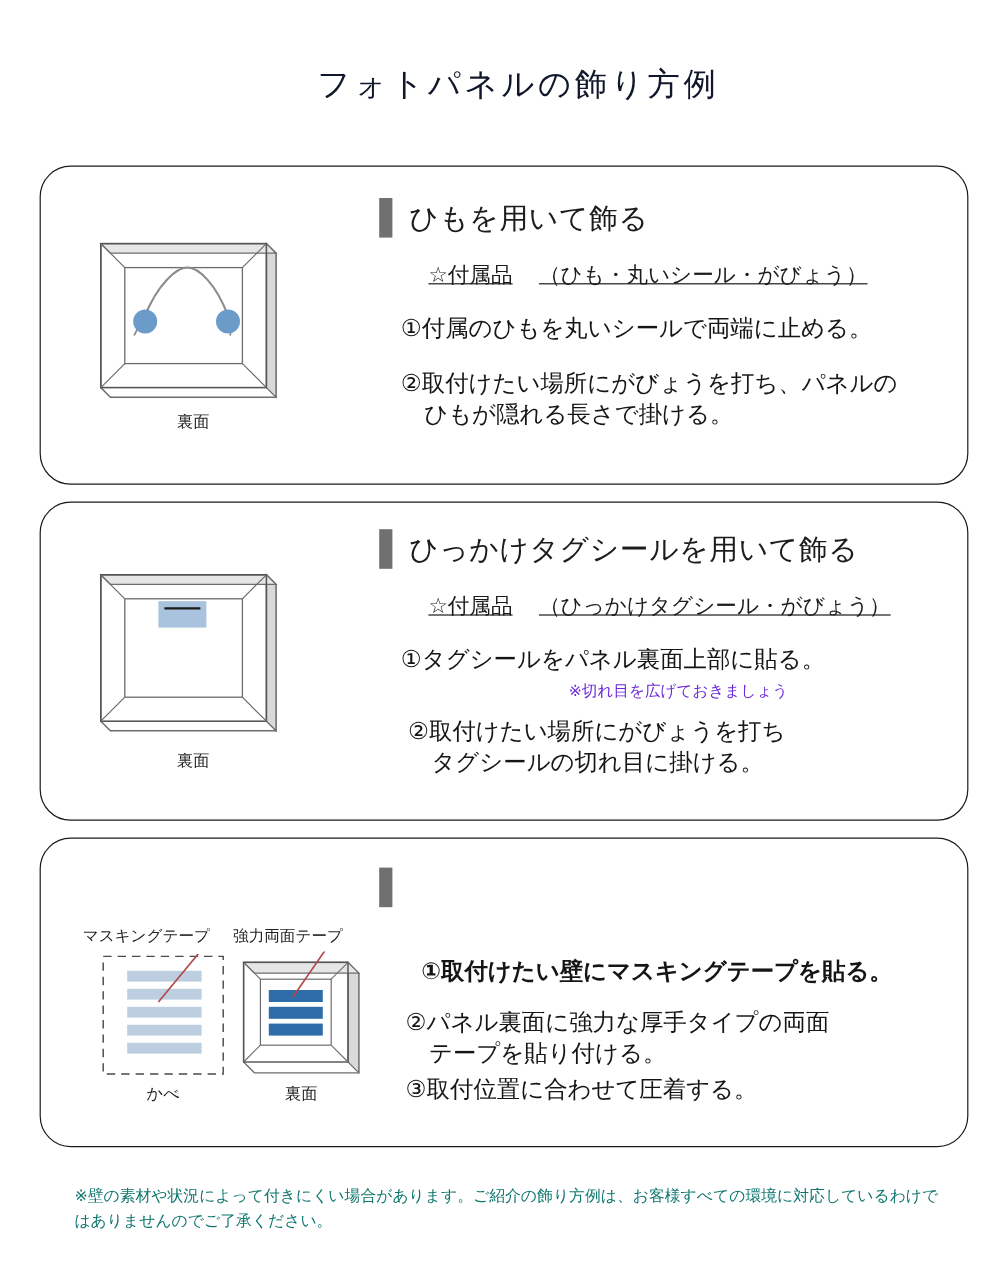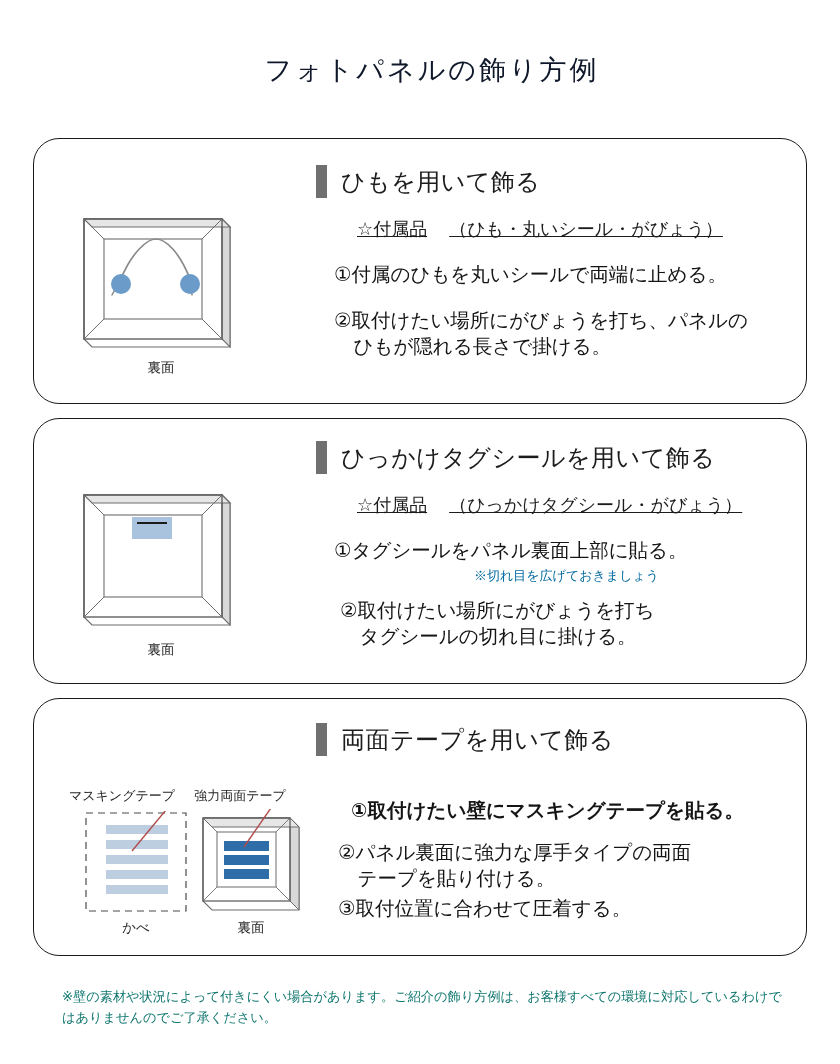--- a/index.html
+++ b/index.html
@@ -47,21 +47,21 @@
   .card-inner {
     position: relative;
     width: 100%;
     height: 100%;
   }
 
   
   .illus-col {
     position: absolute;
     left: 22px;
-    top: 16px;
+    top: 0;
     width: 232px;
     height: 100%;
   }
 
   
   .text-col {
     position: absolute;
     left: 248px;
     top: 0;
     right: 10px;
@@ -101,23 +101,22 @@
     position: absolute;
     font-size: 19.5px;
     line-height: 1.34;
     color: #151515;
     white-space: pre-line;
   }
 
   .note-small {
     position: absolute;
     font-size: 13px;
-    color: #0369a1;
-    white-space: nowrap;
-    font-family: Liberation Mono, monospace;
+    color: #6d28d9;
+    white-space: nowrap;
   }
 
   
   .frame-fig {
     position: absolute;
   }
   .cap {
     position: absolute;
     font-size: 13.5px;
     color: #1f1f1f;
@@ -270,21 +269,20 @@
         <rect x="26" y="46" width="45" height="10" fill="#2E6DA8"></rect>
         <rect x="26" y="60" width="45" height="10" fill="#2E6DA8"></rect>
         <line x1="86" y1="-20" x2="46" y2="38" stroke="#B14B4B" stroke-width="1.4"></line>
       </svg>
       <div class="cap" style="left:142px; top:204px; width:106px;">裏面</div>
     </div>
 
     <div class="text-col">
       <div class="sec-head" style="left:34px; top:24px;">
         <span class="sec-bar"></span>
-        <span class="sec-title">両面テープを用いて飾る</span>
       </div>
 
       <div class="step" style="left:69px; top:98px;font-weight:bold;">①取付けたい壁にマスキングテープを貼る。</div>
       <div class="step" style="left:56px; top:140px;">②パネル裏面に強力な厚手タイプの両面
 　テープを貼り付ける。</div>
       <div class="step" style="left:56px; top:196px;">③取付位置に合わせて圧着する。</div>
     </div>
 
   </div>
 </div>

